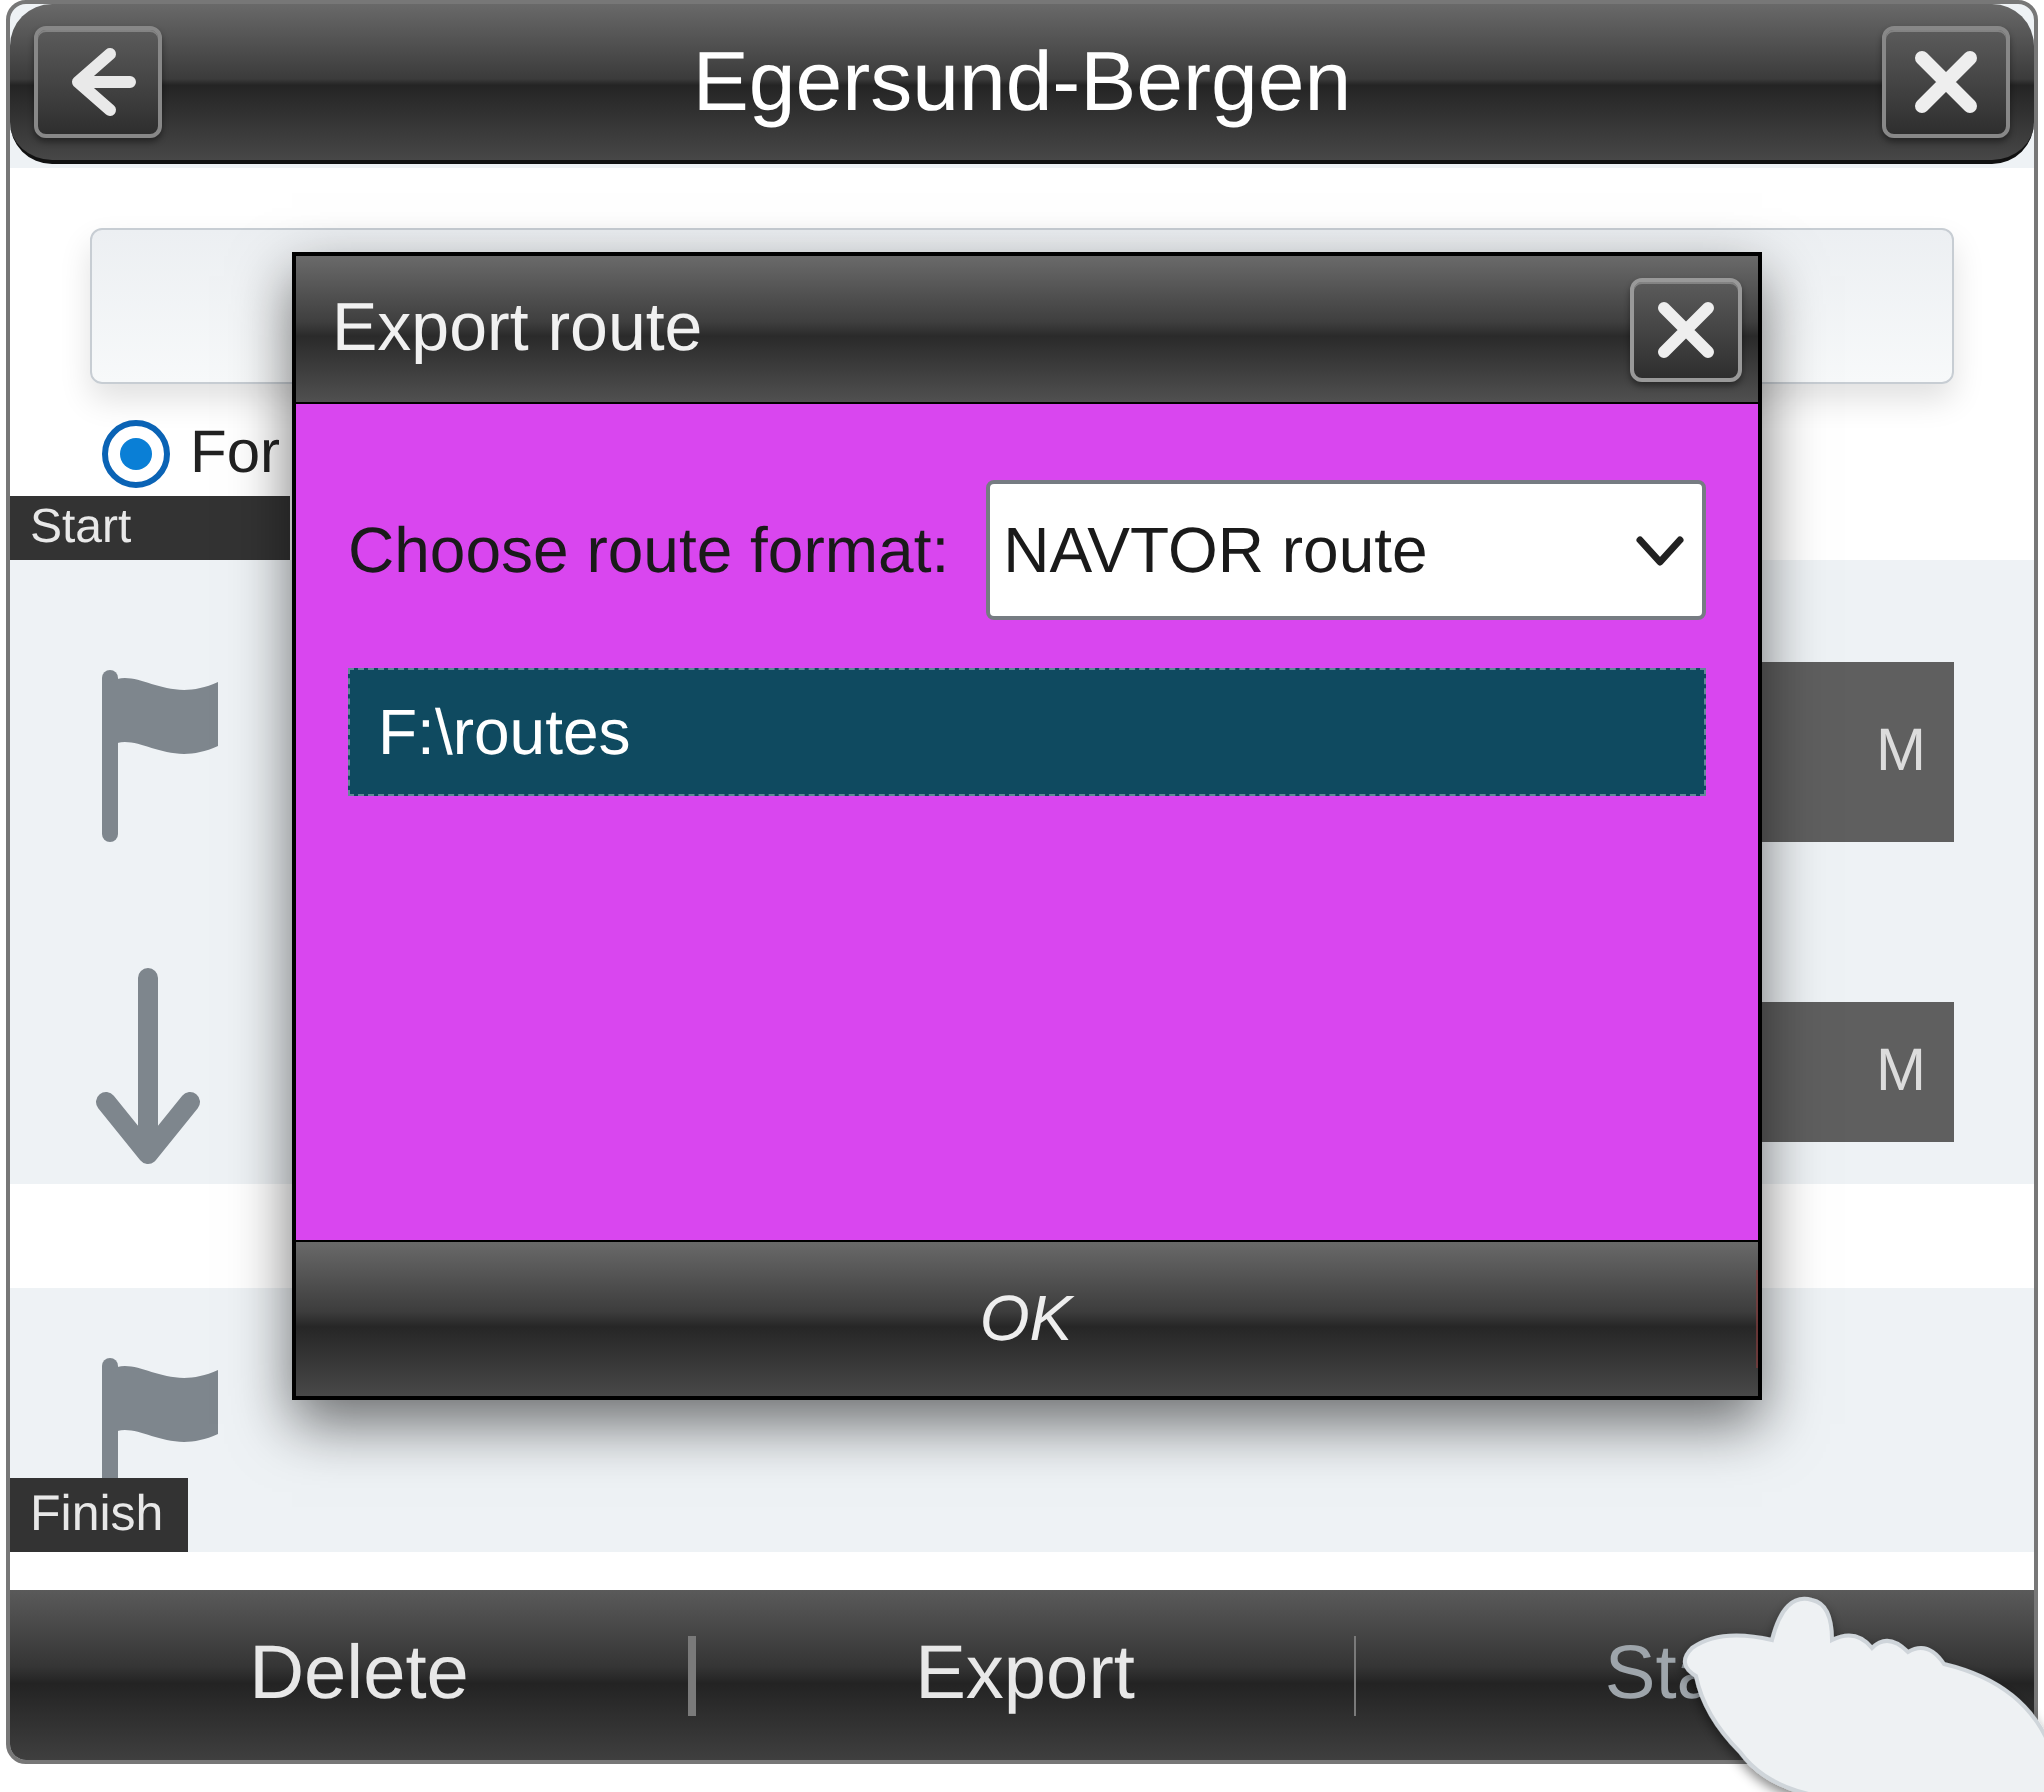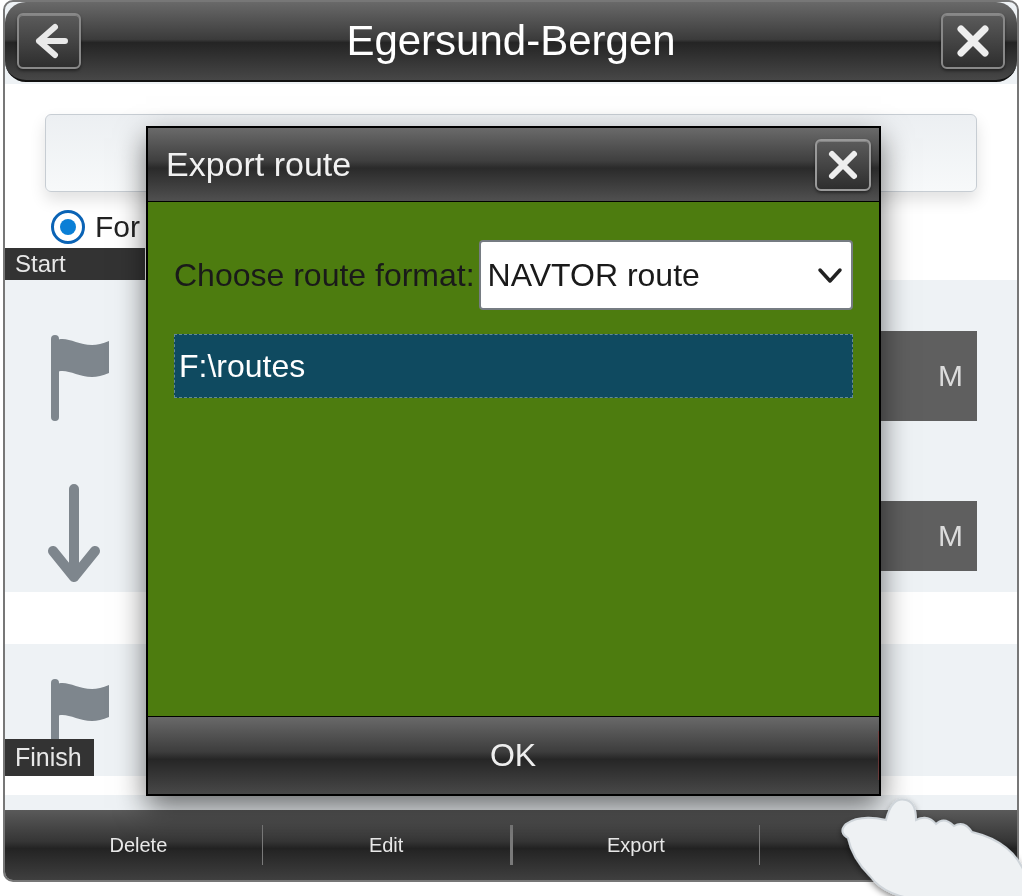--- a/index.html
+++ b/index.html
@@ -85,86 +85,86 @@
   }
   .gap { height: 52px; background:#fff; margin: 0 -40px 0 -34px; }
   .finish-label{
     position:absolute; bottom:0; left:0;
     padding: 4px 12px 4px 10px;
     background:#333; color:#e8e8e8; font-size:25px;
   }
 
   
   .toolbar {
-    position:absolute; left:0; right:0; bottom:0; height:70px;
+    position:absolute; left:0; right:0; bottom:0; height:85px;
     background: linear-gradient(#5a5a5a 0%, #353535 45%, #232323 55%, #3f3f3f 100%);
-    display:flex; align-items:center; color:#e8e8e8; font-size:20px;
+    display:flex; align-items:center; color:#e8e8e8; font-size:38px;
     padding: 0 10px;
   }
   .toolbar .tbtn{ flex:1; text-align:center; cursor:pointer; position:relative;}
   .toolbar .sep{ width:1px; height:40px; background:#7a7a7a; }
   .toolbar .start{ color:#9ea5ab; }
 
   
   .hand{
     position:absolute; right:-6px; bottom:-4px; width:220px; height:120px; pointer-events:none;
     z-index: 60;
   }
 
   
   .modal-wrap{
     position:absolute; left:146px; top:126px;
-    width:735px; height:670px;
+    width:735px; height:574px;
     box-shadow: 0 12px 28px rgba(0,0,0,0.55);
     border: 2px solid #000;
-    background:#4d7c0f;
+    background:#d946ef;
     z-index: 40;
     display:flex; flex-direction:column;
   }
   .m-title{
     height:74px;
     background: linear-gradient(#6a6a6a 0%, #3f3f3f 45%, #2a2a2a 55%, #505050 100%);
     color:#f1f1f1; display:flex; align-items:center; justify-content:space-between;
     padding: 0 8px 0 18px; font-size:34px; font-weight:300;
     border-bottom:1px solid #000;
   }
   .m-close{
     width:56px; height:52px;
     border:2px solid #999;
     border-radius:6px;
     background: linear-gradient(#5b5b5b, #2e2e2e);
     display:flex; align-items:center; justify-content:center; color:#f0f0f0;
     box-shadow: inset 0 1px 0 rgba(255,255,255,0.25), 0 2px 3px rgba(0,0,0,0.4);
   }
   .m-body{ flex:1; padding: 20px 26px 10px 26px; font-size:32px; color:#1a1a1a; }
-  .field-row{ display:flex; align-items:center; gap:4px; margin: 18px 0 24px 0;}
+  .field-row{ display:flex; align-items:center; gap:18px; margin: 18px 0 24px 0;}
   .dropdown{
     flex:1; height:70px;
     border: 2px solid #767c82; border-radius:4px;
     display:flex; align-items:center; justify-content:space-between;
     padding: 0 7px; font-size:32px; background:#fff;
   }
   .dd-caret{ width:28px; height:28px; }
   .folder-list{
     margin-top:10px;
   }
   .folder-item{
     height:64px; background:#0f4a60; color:#fff;
-    display:flex; align-items:center; padding:0 4px;
+    display:flex; align-items:center; padding:0 14px;
     font-size:32px;
     border:1px dashed rgba(255,255,255,0.35);
   }
   .m-buttons{
     height:78px;
     background: linear-gradient(#696969 0%, #3d3d3d 45%, #262626 55%, #484848 100%);
     display:flex; color:#eee; font-size:32px;
     border-top:1px solid #000;
   }
   .m-buttons .mbtn{
-    flex:1; display:flex; align-items:center; justify-content:center;
+    flex:1; display:flex; align-items:center; justify-content:center;font-style:italic;
   }
   .m-buttons .mdiv{ width:1px; background:rgba(130,60,60,0.7); margin:14px 0;}
 
   svg{ display:block; }
 </style>
 </head>
 <body>
 
 <div class="window">
 
@@ -228,21 +228,20 @@
           </svg>
         </div>
       </div>
       <div class="finish-label">Finish</div>
     </div>
   </div>
 
   <div class="toolbar">
     <div class="tbtn">Delete</div>
     <div class="sep"></div>
-    <div class="tbtn">Edit</div>
     <div class="sep"></div>
     <div class="sep"></div>
     <div class="sep"></div>
     <div class="tbtn">Export</div>
     <div class="sep"></div>
     <div class="tbtn start">Start</div>
   </div>
 </div>
 
 <div class="modal-wrap">

